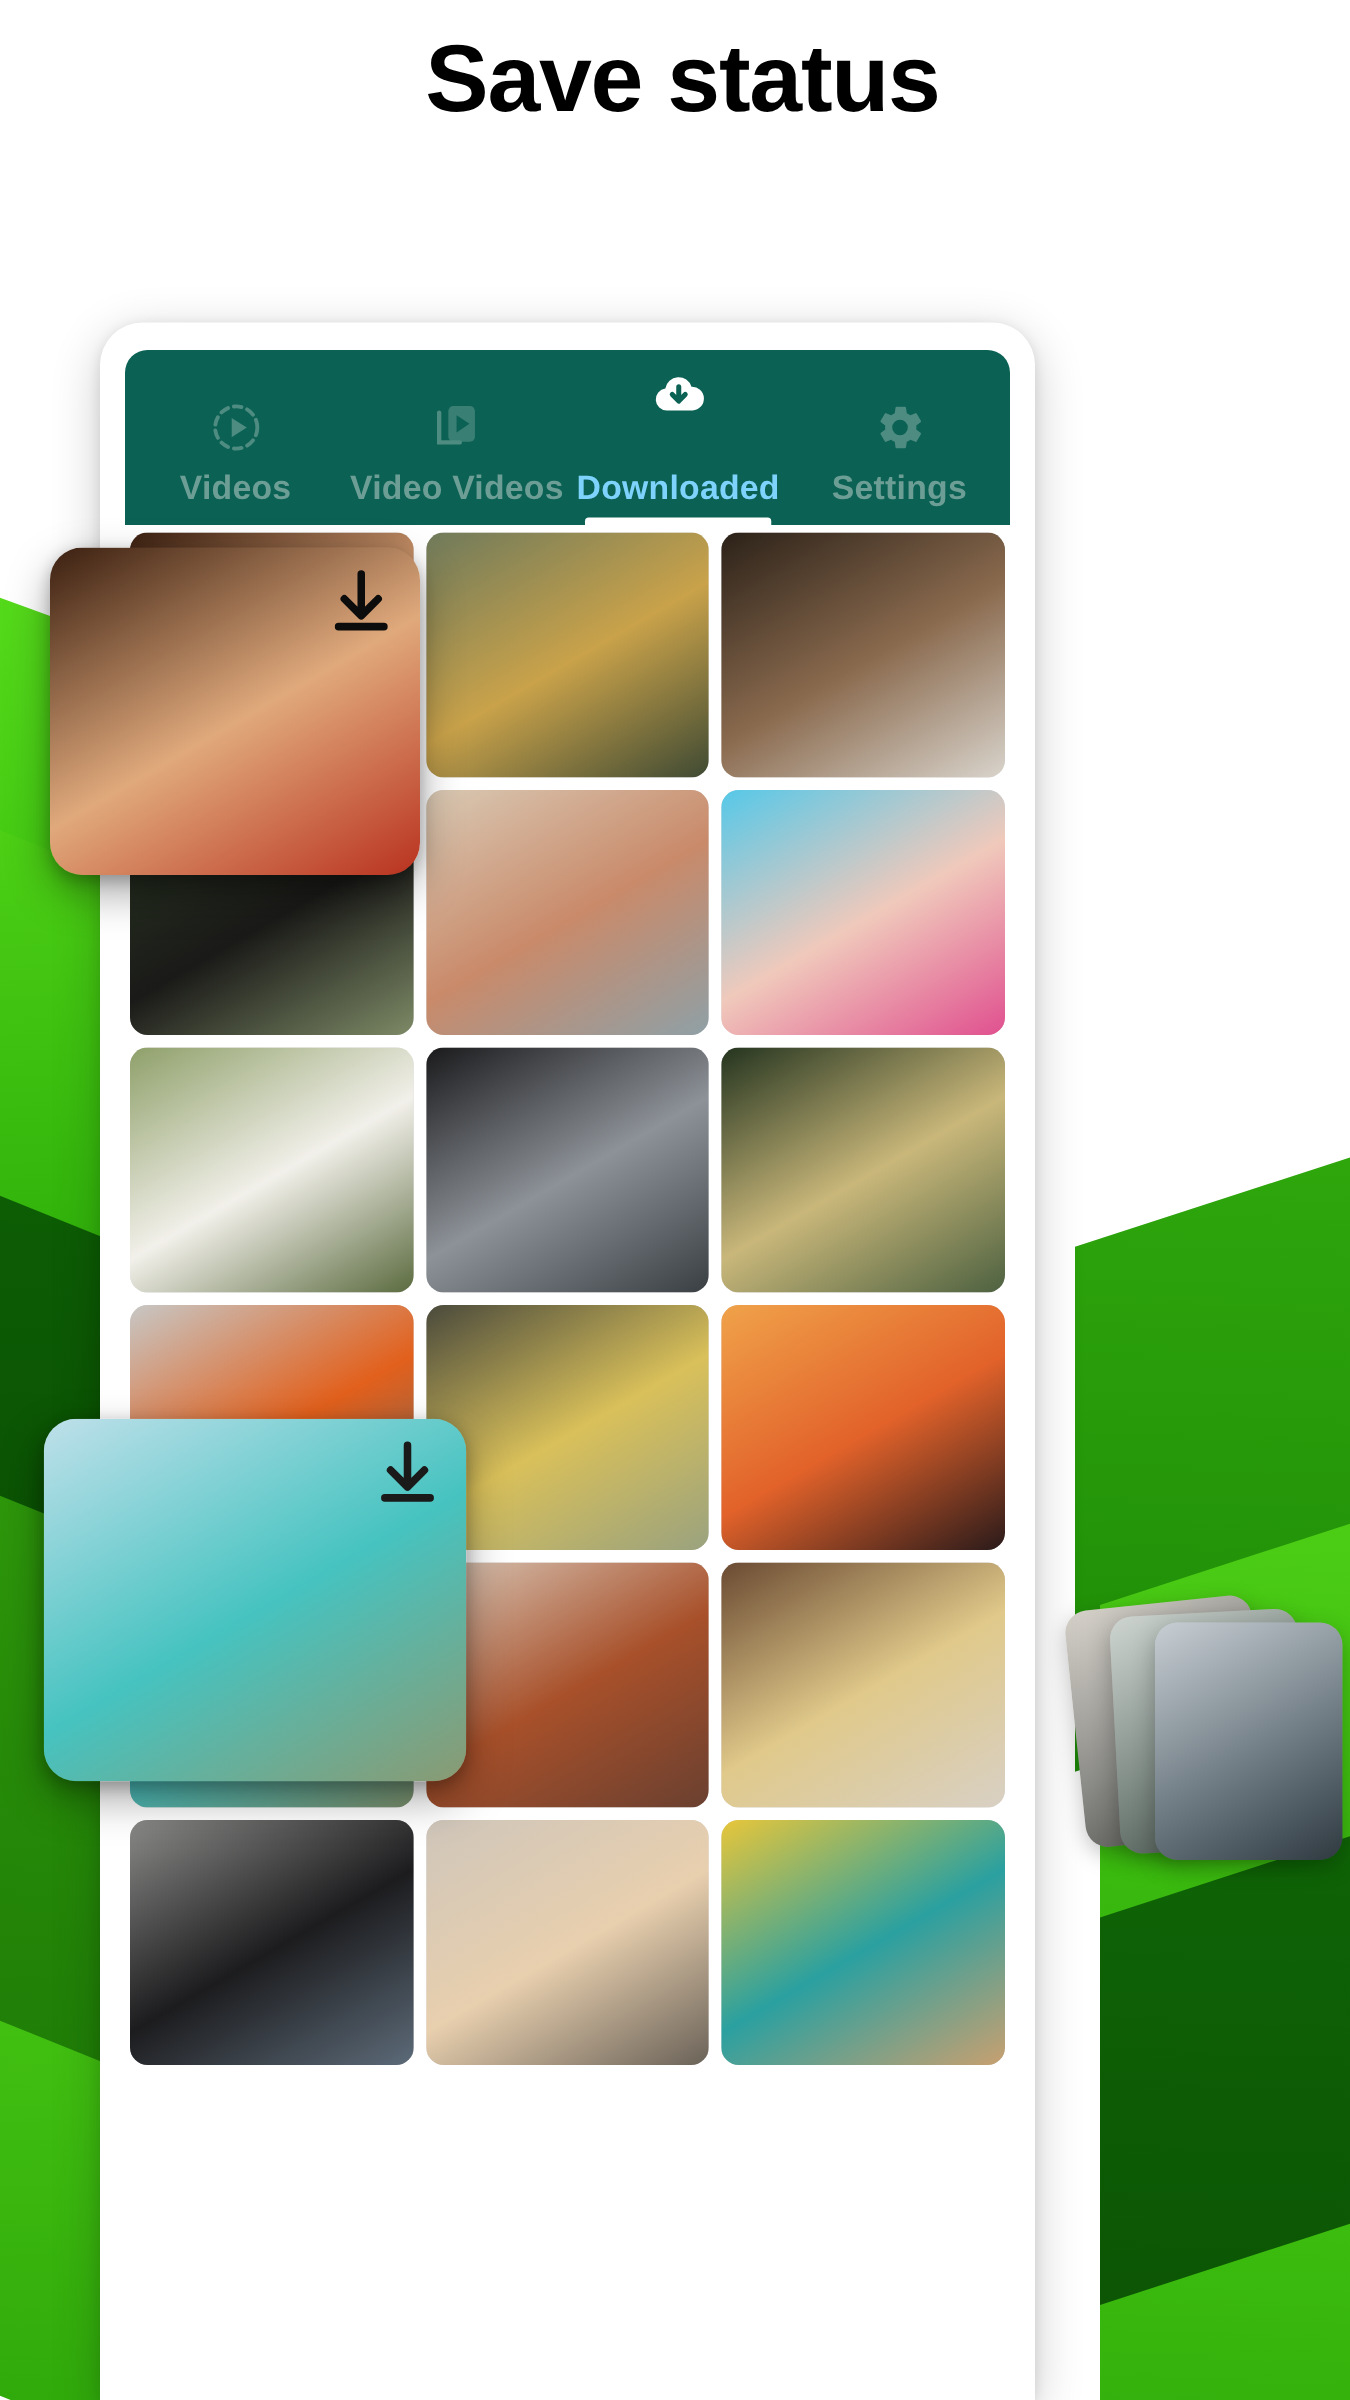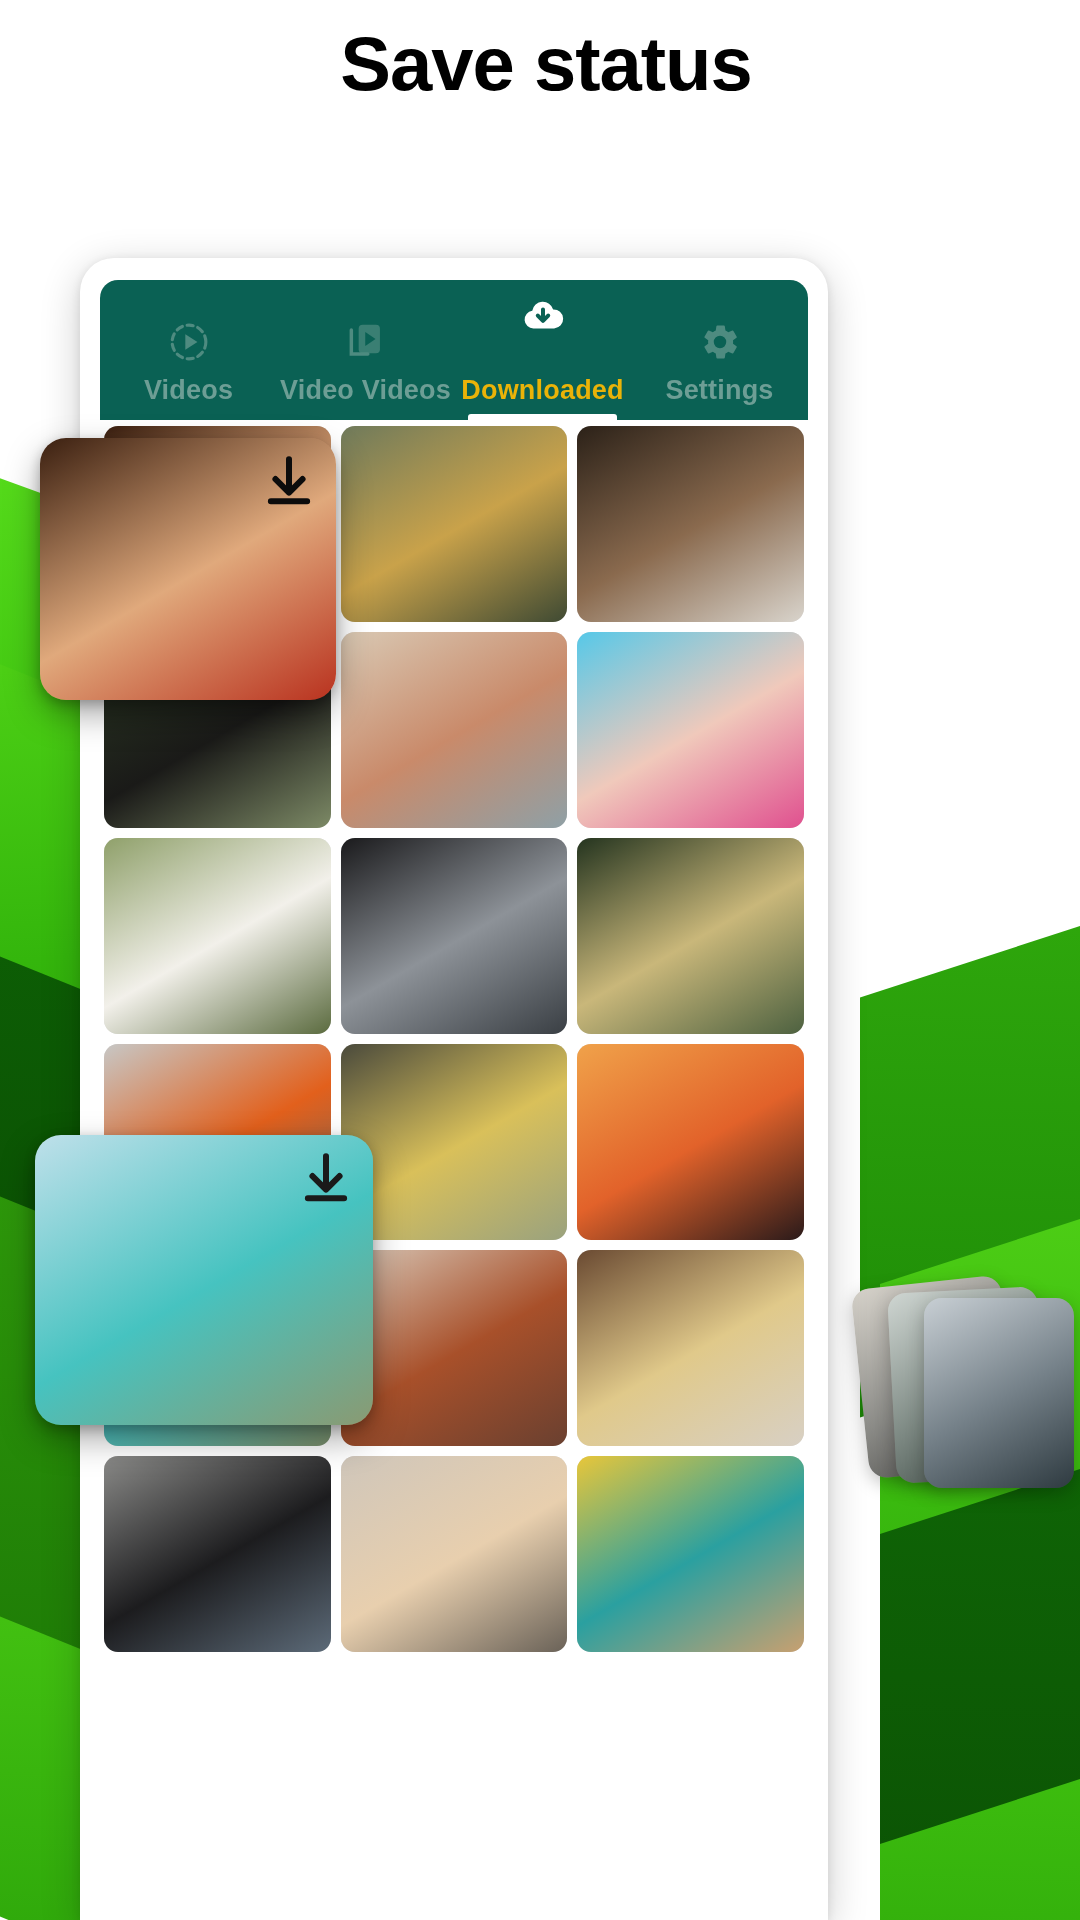--- a/index.html
+++ b/index.html
@@ -56,21 +56,21 @@
     box-shadow:0 10px 40px rgba(0,0,0,.20), 0 2px 10px rgba(0,0,0,.10);
     overflow:hidden;}
   .screen{position:absolute;left:20px;right:20px;top:22px;bottom:0;border-radius:18px 18px 0 0;overflow:hidden;background:#fff;}
 
   .tabbar{height:140px;background:#0a6154;display:flex;align-items:flex-end;
     border-radius:14px 14px 0 0;position:relative;}
   .tab{flex:1;display:flex;flex-direction:column;align-items:center;justify-content:flex-end;
     padding-bottom:14px;position:relative;height:100%;}
   .tab .ic{height:46px;display:flex;align-items:center;justify-content:center;margin-bottom:10px;}
   .tab .lbl{font-size:27px;font-weight:700;color:#6d9e95;letter-spacing:.2px;}
-  .tab.active .lbl{color:#eab308;margin-top:28px;}
+  .tab.active .lbl{color:#7dd3fc;margin-top:28px;}
   .tab.active .underline{position:absolute;left:8%;right:8%;bottom:0;height:6px;background:#ffffff;border-radius:3px 3px 0 0;}
 
   
   .grid{padding:6px 4px 0 4px;display:grid;grid-template-columns:repeat(3,1fr);gap:10px;}
   .cell{border-radius:14px;overflow:hidden;position:relative;background:#ddd;}
   .cell .ph{position:absolute;inset:0;}
 
   
   .float{position:absolute;z-index:9;border-radius:26px;overflow:hidden;
     box-shadow:0 14px 34px rgba(0,0,0,.34), 0 4px 12px rgba(0,0,0,.22);}

